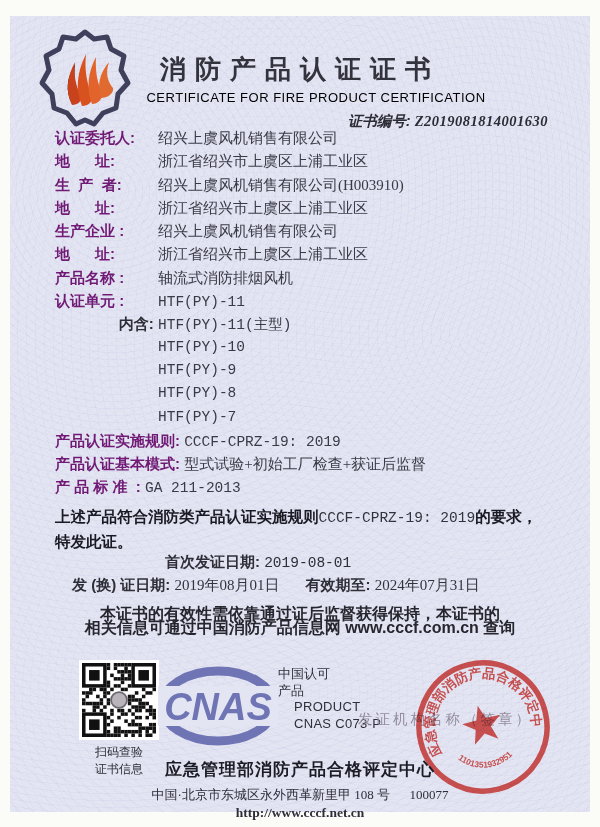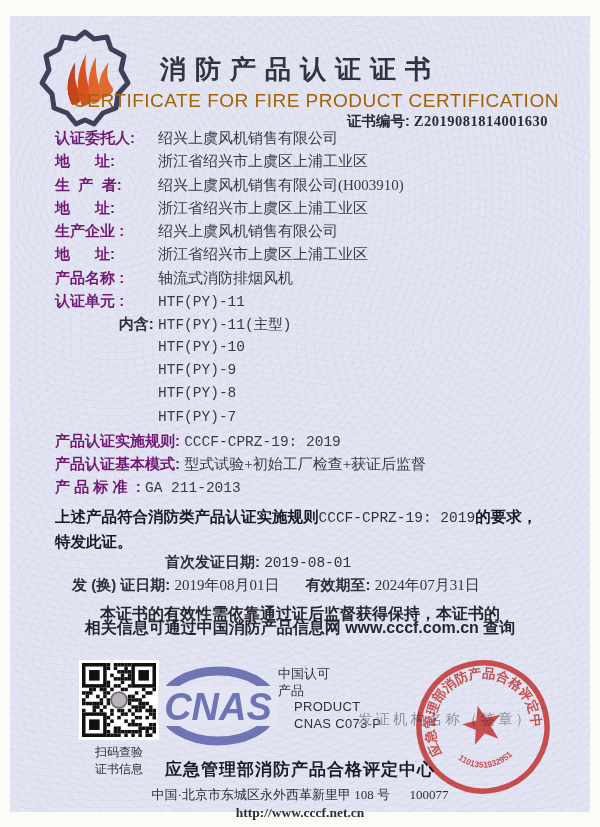--- a/index.html
+++ b/index.html
@@ -36,27 +36,27 @@
   
   .logo { left:24px; top:10px; width:102px; height:108px; }
   .title {
     left:0; top:36px; width:580px;
     text-align:center; font-size:26px; font-weight:700;
     letter-spacing:9px; color:#33333e;
     font-family:"Liberation Sans", sans-serif;
   }
   .subtitle {
     left:0; top:74px; width:580px;
-    text-align:center; font-size:19px; color:#a16207;
+    text-align:center; font-size:13px; color:#000000;
     letter-spacing:.5px;
     padding-left:32px;
   }
   .certno {
     right:42px; top:96px; font-size:14.5px;
-    color:#2c2c36; white-space:pre;
+    color:#2c2c36; white-space:pre;font-style:italic;
   }
   .certno .lbl { font-weight:700; }
   .certno .num { font-family:"Liberation Serif", serif; font-weight:600; letter-spacing:.5px; }
 
   
   .fields { left:45px; top:113px; width:520px; }
   .frow { display:flex; align-items:baseline; height:23.3px; font-size:15px; }
   .flabel {
     font-weight:700; color:#701a75; white-space:pre;
     min-width:103px; display:inline-block;

